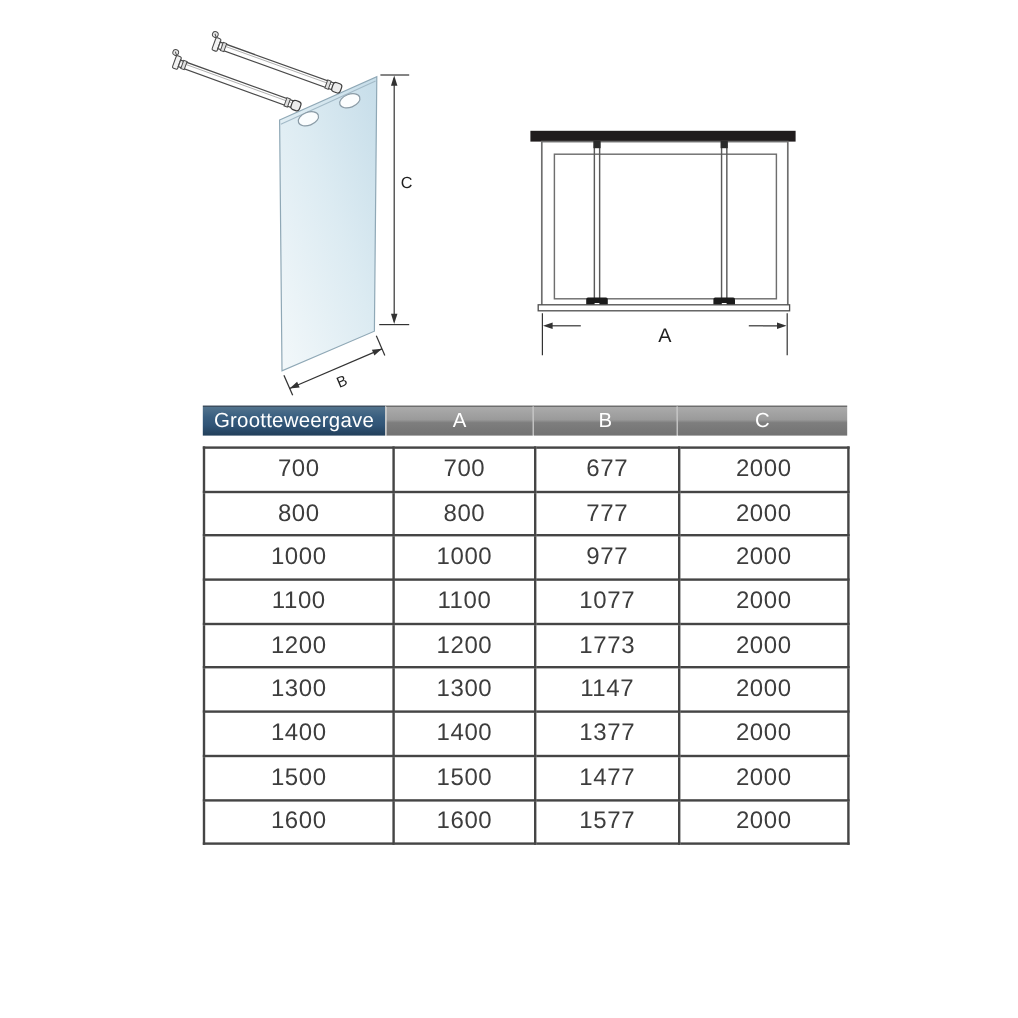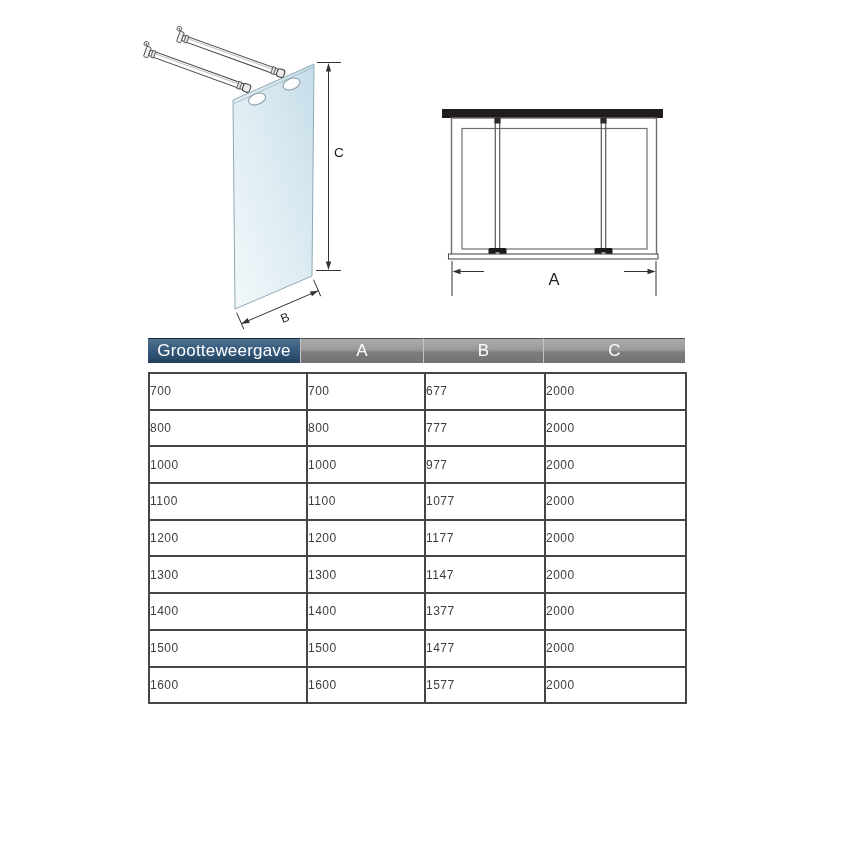--- a/index.html
+++ b/index.html
@@ -1,36 +1,36 @@
 <!DOCTYPE html>
 <html><head>
 <meta charset="utf-8">
 <style>
   html,body{margin:0;padding:0;background:#ffffff;}
   body{font-family:"Liberation Sans", sans-serif;}
   .canvas{position:relative;width:848px;height:848px;background:#ffffff;overflow:hidden;}
   .diagram-svg{position:absolute;left:0;top:0;}
 
   
-  .size-table-wrap{position:absolute;left:148px;top:338px;width:537px;}
+  .size-table-wrap{position:absolute;left:169px;top:338px;width:537px;}
   .size-header{display:flex;height:25px;width:537px;}
   .hcell{display:flex;align-items:center;justify-content:center;color:#ffffff;
          font-size:17px;letter-spacing:.2px;box-sizing:border-box;}
   .hcell-blue{width:152px;
       background:linear-gradient(180deg,#52738d 0%,#3a5f80 35%,#305476 65%,#223f5a 100%);
       border-top:1px solid #16293c;}
   .hcell-gray{background:linear-gradient(180deg,#ababab 0%,#9a9a9a 45%,#7e7e7e 55%,#727272 100%);
       border-top:1px solid #4e4e4e;border-left:1px solid #c2c2c2;}
   .hcell-a{width:123px;}
   .hcell-b{width:120px;}
   .hcell-c{width:142px;}
 
   table.size-body{border-collapse:collapse;table-layout:fixed;width:537px;margin-top:9px;}
-  table.size-body td{border:2px solid #454545;height:34.7px;text-align:left;vertical-align:middle;
-      font-size:12px;color:#3d3d3d;letter-spacing:.5px;background:#ffffff;padding:0;}
+  table.size-body td{border:2px solid #454545;height:34.7px;text-align:center;vertical-align:middle;
+      font-size:20px;color:#3d3d3d;letter-spacing:.5px;background:#ffffff;padding:0;}
   col.c1{width:158px;} col.c2{width:118px;} col.c3{width:120px;} col.c4{width:141px;}
 
   
   .ln{stroke:#333333;stroke-width:1;fill:none;}
   .dimtxt{fill:#1f1f1f;font-family:"Liberation Sans",sans-serif;}
 </style>
 </head>
 <body>
 
 <div class="canvas">
@@ -162,21 +162,21 @@
           </tr>
           <tr>
             <td>1100</td>
             <td>1100</td>
             <td>1077</td>
             <td>2000</td>
           </tr>
           <tr>
             <td>1200</td>
             <td>1200</td>
-            <td>1177</td>
+            <td>1773</td>
             <td>2000</td>
           </tr>
           <tr>
             <td>1300</td>
             <td>1300</td>
             <td>1147</td>
             <td>2000</td>
           </tr>
           <tr>
             <td>1400</td>

